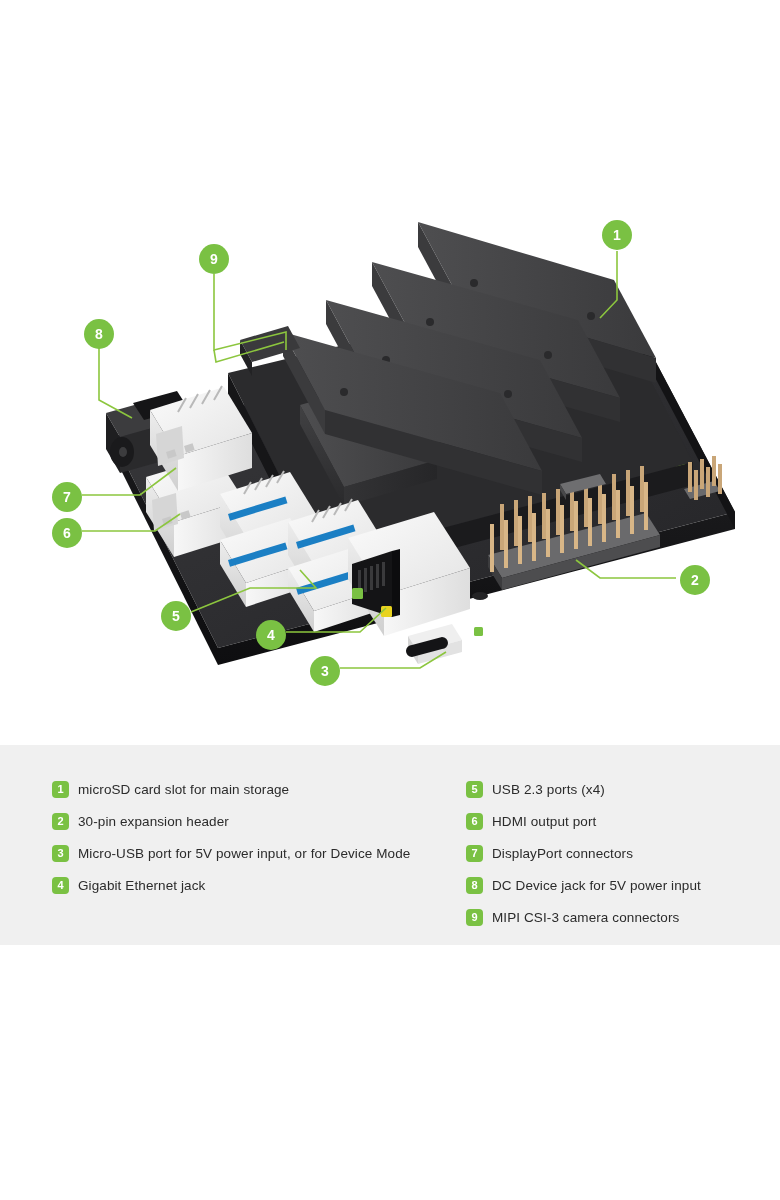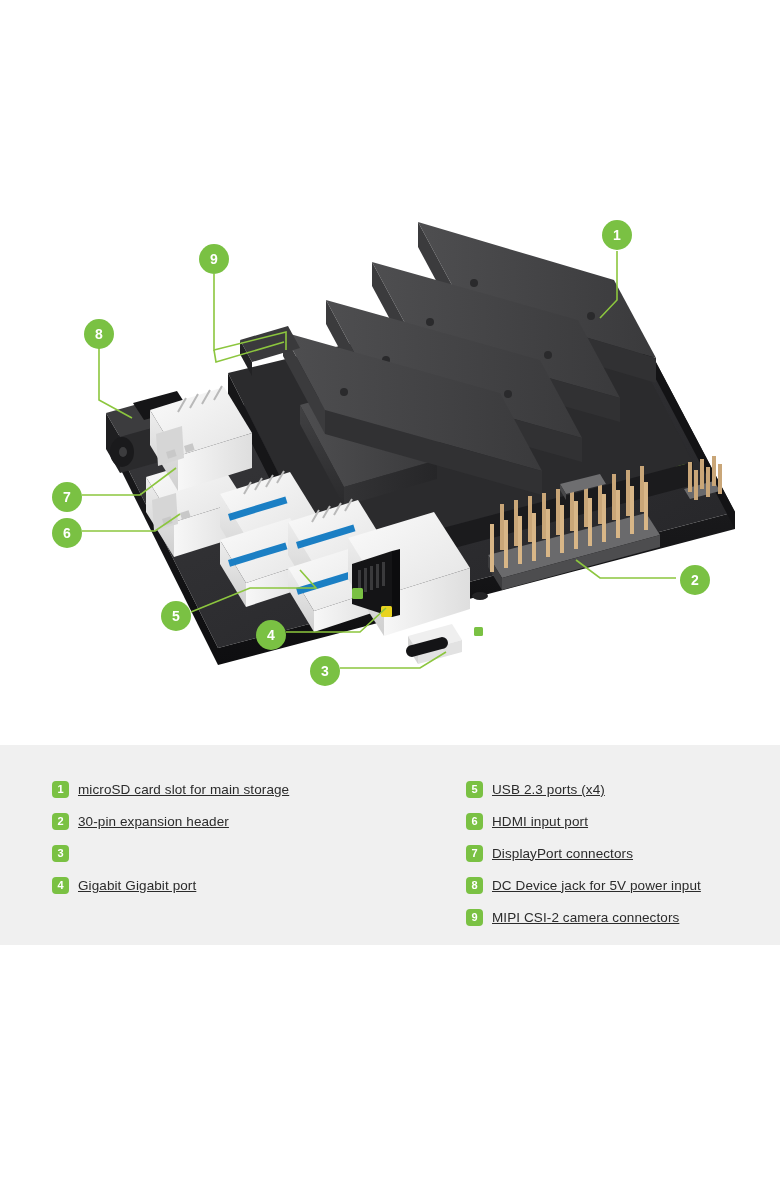--- a/index.html
+++ b/index.html
@@ -90,21 +90,20 @@
     font-weight: bold;
     line-height: 17px;
     text-align: center;
     margin-right: 9px;
   }
   .legend-label {
     font-size: 13.5px;
     color: #2b2b2b;
     white-space: nowrap;
     letter-spacing: 0.1px;
-    text-decoration: underline;
   }
 </style>
 </head>
 <body>
 
 <div id="page">
 
   <div id="diagram">
 
     <svg id="board-svg" viewBox="0 0 780 745" xmlns="http://www.w3.org/2000/svg">
@@ -386,45 +385,46 @@
       <div class="legend-item">
         <div class="legend-badge">1</div>
         <div class="legend-label">microSD card slot for main storage</div>
       </div>
       <div class="legend-item">
         <div class="legend-badge">2</div>
         <div class="legend-label">30-pin expansion header</div>
       </div>
       <div class="legend-item">
         <div class="legend-badge">3</div>
+        <div class="legend-label">Micro-USB port for 5V power input, or for Device Mode</div>
       </div>
       <div class="legend-item">
         <div class="legend-badge">4</div>
-        <div class="legend-label">Gigabit Gigabit port</div>
+        <div class="legend-label">Gigabit Ethernet jack</div>
       </div>
     </div>
 
     <div id="legend-col-right" class="legend-col">
       <div class="legend-item">
         <div class="legend-badge">5</div>
         <div class="legend-label">USB 2.3 ports (x4)</div>
       </div>
       <div class="legend-item">
         <div class="legend-badge">6</div>
-        <div class="legend-label">HDMI input port</div>
+        <div class="legend-label">HDMI output port</div>
       </div>
       <div class="legend-item">
         <div class="legend-badge">7</div>
         <div class="legend-label">DisplayPort connectors</div>
       </div>
       <div class="legend-item">
         <div class="legend-badge">8</div>
         <div class="legend-label">DC Device jack for 5V power input</div>
       </div>
       <div class="legend-item">
         <div class="legend-badge">9</div>
-        <div class="legend-label">MIPI CSI-2 camera connectors</div>
+        <div class="legend-label">MIPI CSI-3 camera connectors</div>
       </div>
     </div>
 
   </div>
 
 </div>
 
 </body></html>

